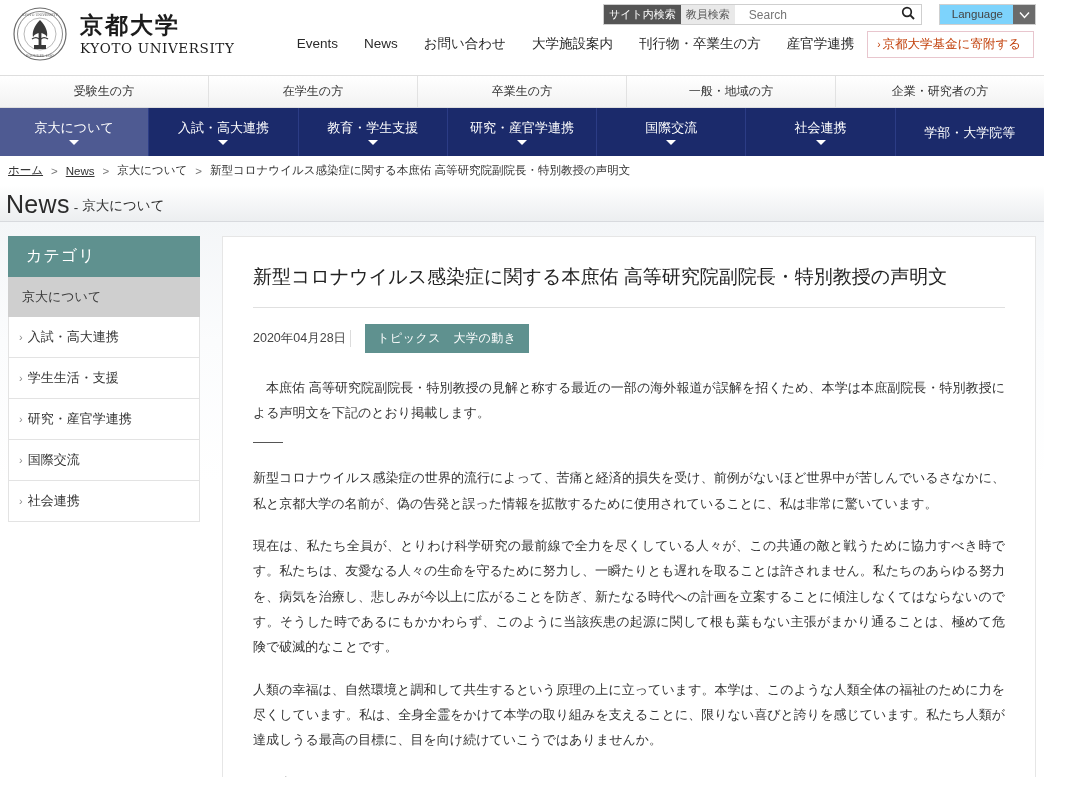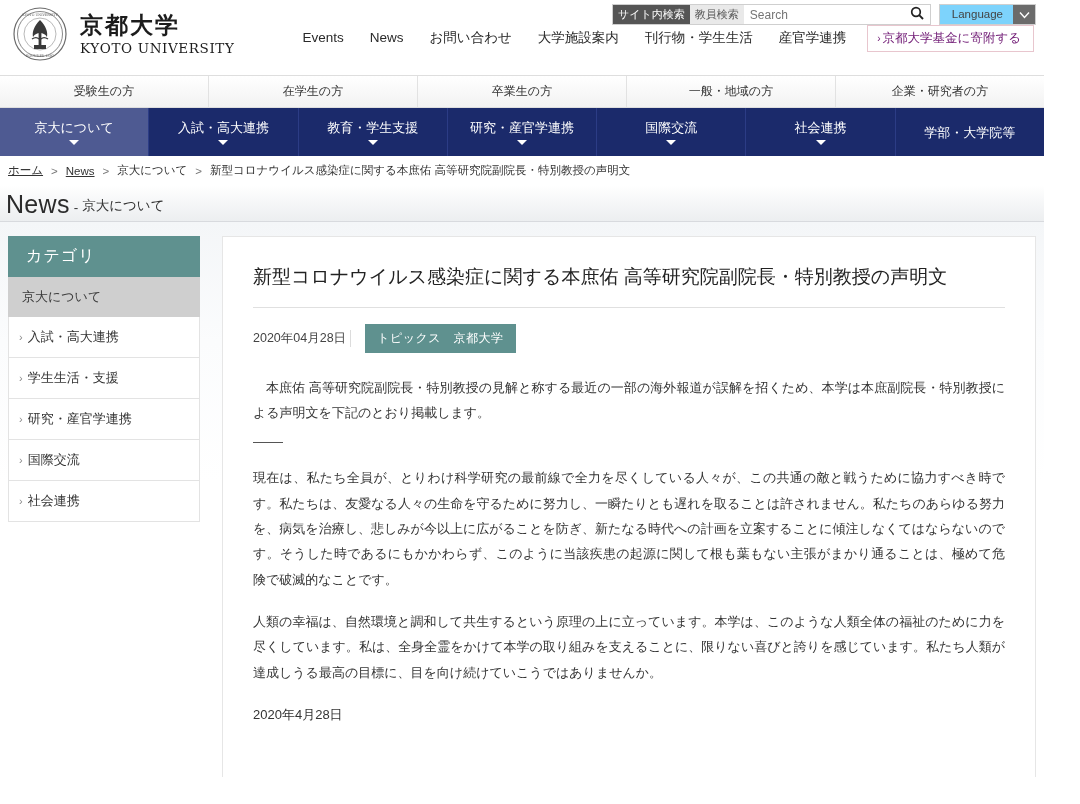--- a/index.html
+++ b/index.html
@@ -33,65 +33,64 @@
   }
   .logo-text-en {
     font-family: "DejaVu Serif", "Liberation Serif", serif;
     font-size: 13.5px; font-weight: 400; color: #1c1c1c;
     letter-spacing: 0.6px; line-height: 1.2; margin-top: 2px;
   }
 
   
   .search-row {
     position: absolute; right: 8px; top: 4px;
-    display: flex; align-items: flex-start; gap: 8px; border-radius: 10px;
+    display: flex; align-items: flex-start; gap: 17px; border-radius: 10px;
   }
   .search-box {
     display: flex; align-items: stretch;
     border: 1px solid #cfcfcf; height: 21px; background: #fff;
   }
   .search-tab {
     font-size: 11px; line-height: 19px; padding: 0 5px;
     color: #fff; background: #555; white-space: nowrap;
   }
   .search-tab.inactive { background: #e9e9e9; color: #555; }
   .search-input {
     border: none; outline: none; width: 160px;
-    font-size: 12px; color: #777; padding: 0 6px;
+    font-size: 12px; color: #777; padding: 0 14px;
     font-family: "Liberation Sans", sans-serif; background: #fff;
   }
   .search-btn {
     width: 26px; background: #fff; border: none;
     display: flex; align-items: center; justify-content: center;
     cursor: pointer; padding: 0;
   }
   .lang-box {
     display: flex; align-items: stretch; height: 21px;
     border: 1px solid #cfcfcf; background: #7dd3fc;
   }
   .lang-label { font-size: 11.5px; line-height: 19px; padding: 0 10px 0 12px; color: #444; }
   .lang-arrow {
     width: 22px; background: #6b6b6b;
     display: flex; align-items: center; justify-content: center;
   }
   .lang-arrow svg { display:block; }
 
   
   .top-links {
-    position: absolute; right: 10px; top: 23px;
+    position: absolute; right: 10px; top: 29px;
     display: flex; align-items: center; gap: 0;
   }
   .top-link {
     font-size: 13.5px; color: #2a2a2a; text-decoration: none;
     padding: 0 13px; white-space: nowrap; line-height: 30px;
   }
   .donate-btn {
-    margin-left: 8px;
     border: 1px solid #e8c6ce;
-    color: #701a75; font-size: 12.5px;
+    color: #c2410c; font-size: 12.5px;
     padding: 5px 12px 5px 9px; white-space: nowrap;
     text-decoration: none; line-height: 1.2;
     background: #fff;
   }
   .donate-btn .chev { font-size: 10px; margin-right: 2px; }
 
   
   .audience-bar {
     display: flex; height: 33px;
     border-top: 1px solid #dedede;
@@ -250,21 +249,21 @@
           </svg>
         </span>
       </div>
     </div>
 
     <div class="top-links">
       <a class="top-link" href="#">Events</a>
       <a class="top-link" href="#">News</a>
       <a class="top-link" href="#">お問い合わせ</a>
       <a class="top-link" href="#">大学施設案内</a>
-      <a class="top-link" href="#">刊行物・学生生活</a>
+      <a class="top-link" href="#">刊行物・卒業生の方</a>
       <a class="top-link" href="#">産官学連携</a>
       <a class="donate-btn" href="#"><span class="chev">›</span><span>京都大学基金に寄附する</span></a>
     </div>
   </div>
 
   <div class="audience-bar">
     <div class="audience-item">
         <span>受験生の方</span>
       </div>
     <div class="audience-item">
@@ -354,26 +353,27 @@
         <span class="chev">›</span>
         <span>社会連携</span>
       </div>
     </div>
 
     <div class="article">
       <h1 class="art-title">新型コロナウイルス感染症に関する本庶佑 高等研究院副院長・特別教授の声明文</h1>
 
       <div class="meta-row">
         <span class="art-date">2020年04月28日</span>
-        <span class="tag-badge">トピックス　京都大学</span>
+        <span class="tag-badge">トピックス　大学の動き</span>
       </div>
 
       <p class="p indent">本庶佑 高等研究院副院長・特別教授の見解と称する最近の一部の海外報道が誤解を招くため、本学は本庶副院長・特別教授による声明文を下記のとおり掲載します。</p>
       <div class="short-rule"></div>
 
+      <p class="p">新型コロナウイルス感染症の世界的流行によって、苦痛と経済的損失を受け、前例がないほど世界中が苦しんでいるさなかに、私と京都大学の名前が、偽の告発と誤った情報を拡散するために使用されていることに、私は非常に驚いています。</p>
       <p class="p">現在は、私たち全員が、とりわけ科学研究の最前線で全力を尽くしている人々が、この共通の敵と戦うために協力すべき時です。私たちは、友愛なる人々の生命を守るために努力し、一瞬たりとも遅れを取ることは許されません。私たちのあらゆる努力を、病気を治療し、悲しみが今以上に広がることを防ぎ、新たなる時代への計画を立案することに傾注しなくてはならないのです。そうした時であるにもかかわらず、このように当該疾患の起源に関して根も葉もない主張がまかり通ることは、極めて危険で破滅的なことです。</p>
       <p class="p">人類の幸福は、自然環境と調和して共生するという原理の上に立っています。本学は、このような人類全体の福祉のために力を尽くしています。私は、全身全霊をかけて本学の取り組みを支えることに、限りない喜びと誇りを感じています。私たち人類が達成しうる最高の目標に、目を向け続けていこうではありませんか。</p>
 
       <p class="sig">2020年4月28日</p>
 
     </div>
 
   </div>
 </div>
 

